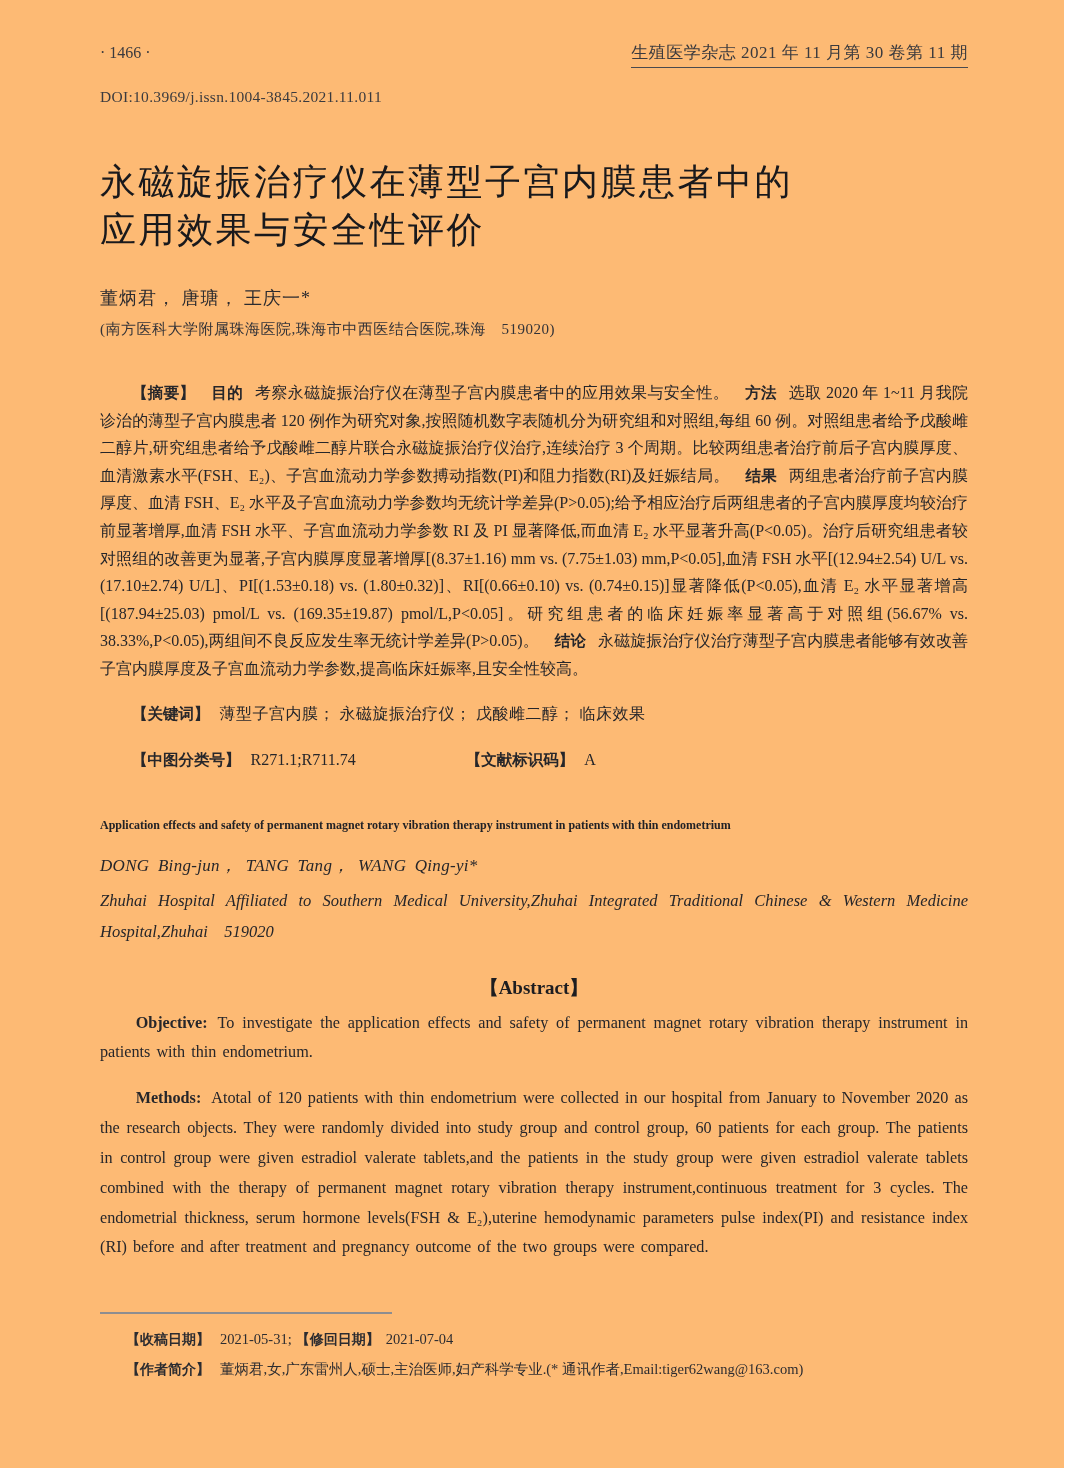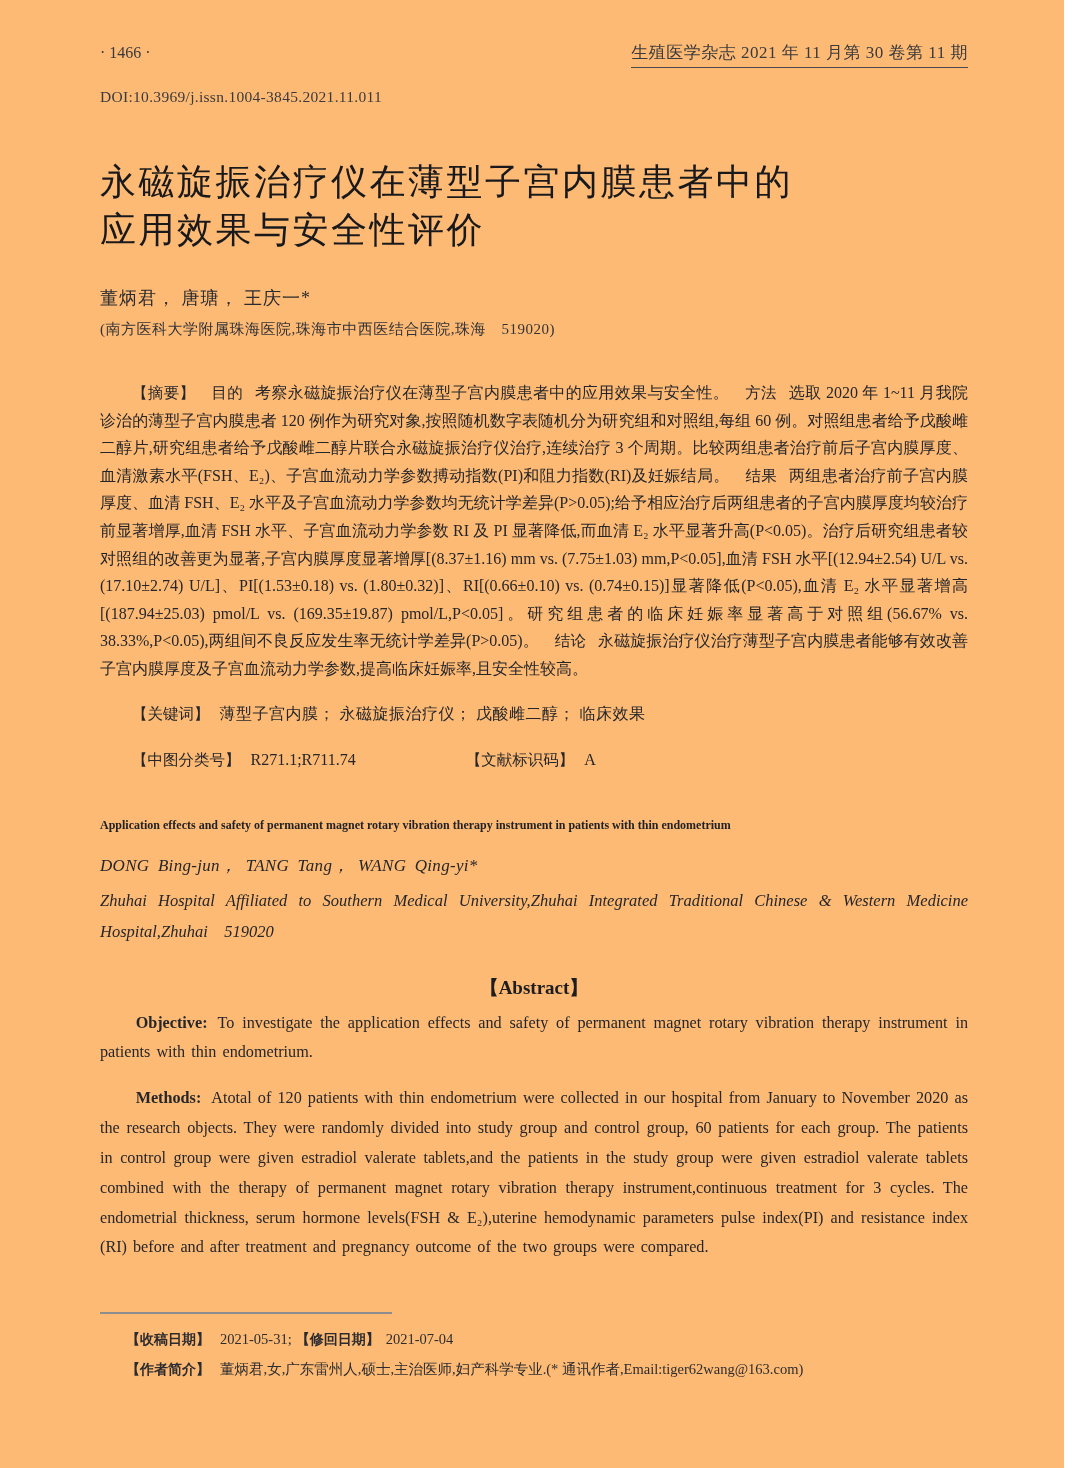--- a/index.html
+++ b/index.html
@@ -65,21 +65,21 @@
   .abstract-cn {
     margin-top: 40px;
     font-size: 16px;
     line-height: 27.6px;
     text-align: justify;
     text-indent: 2em;
     color: #26262a;
   }
   .lead-cn {
     font-family: "Liberation Sans", "DejaVu Sans", sans-serif;
-    font-weight: 400;
+    font-weight: 700;
     font-size: 15.5px;
   }
   .seg-label { margin: 0 12px 0 16px; }
   .kw-line, .clc-line {
     margin-top: 5px;
     font-size: 16px;
     line-height: 30px;
     text-indent: 2em;
     color: #26262a;
   }

